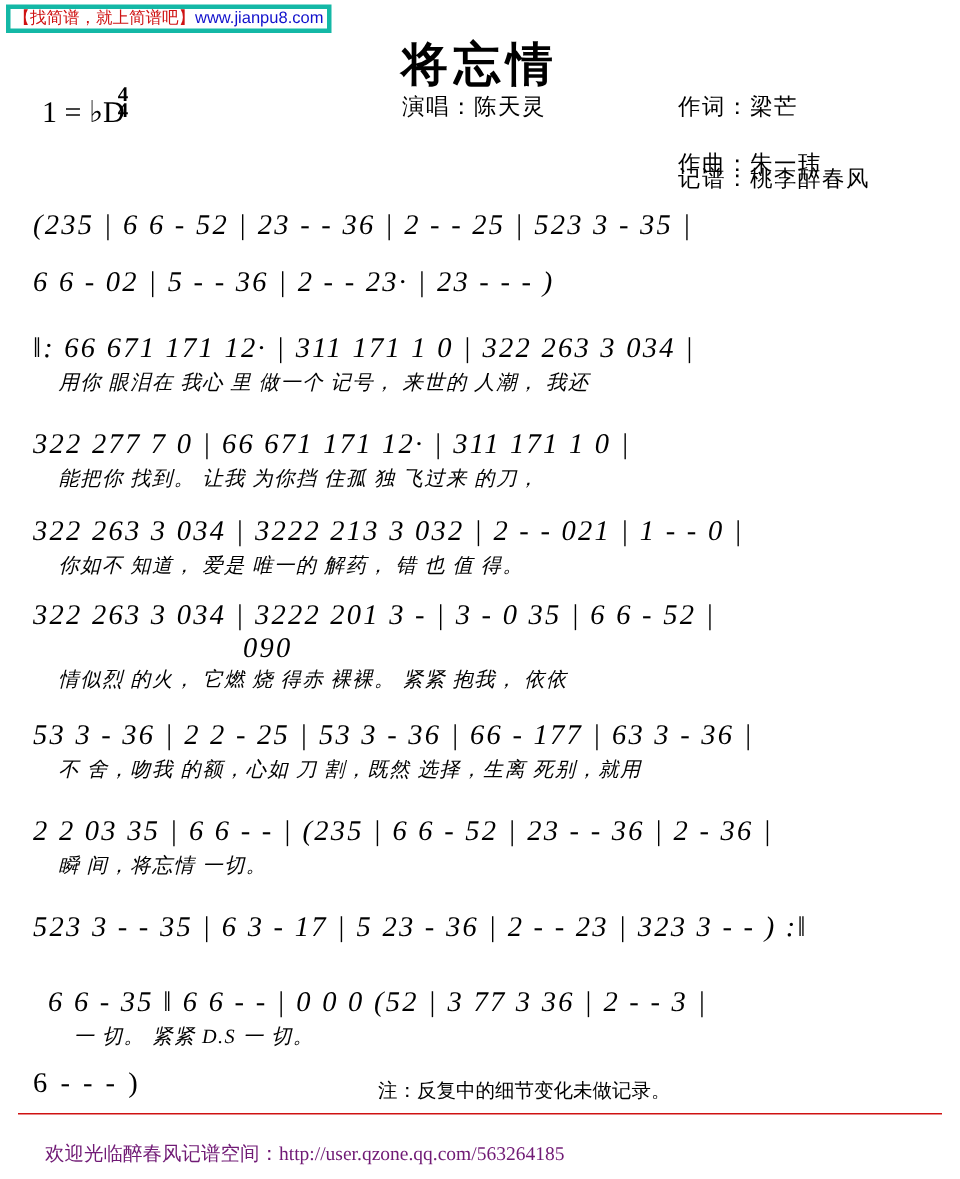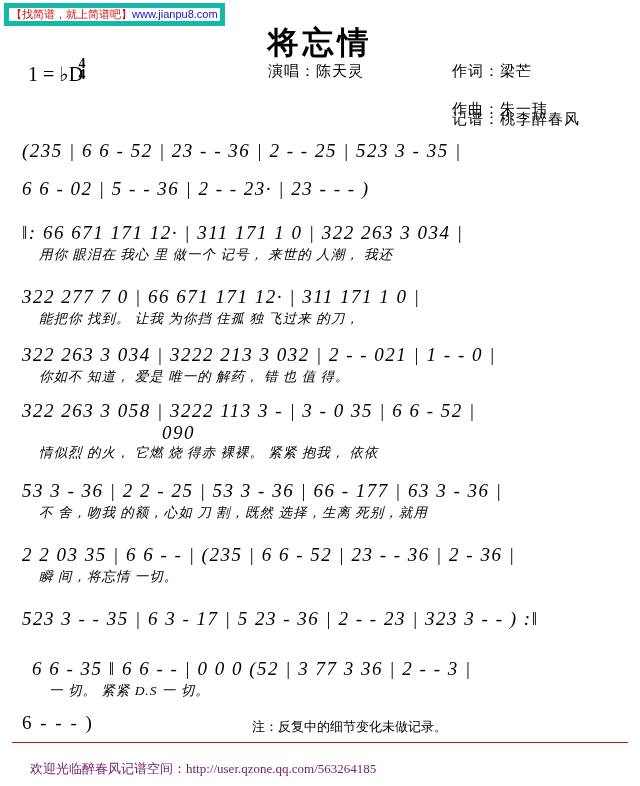--- a/index.html
+++ b/index.html
@@ -24,21 +24,21 @@
   
   .top-banner {
     position: absolute;
     left: 4px;
     top: 3px;
     font-family: "Liberation Sans", sans-serif;
     font-size: 11px;
     color: #cf1212;
     letter-spacing: 0px;
     white-space: nowrap;
-    border: 5px solid #14b8a6;
+    border: 3px solid #14b8a6;
     padding: 0 2px;
     line-height: 13px;
   }
   .top-banner .url { color: #1111cc; }
 
   
   .song-title {
     position: absolute;
     left: 0;
     right: 0;
@@ -188,21 +188,21 @@
     <div class="notes">322 277 7 0 | 66 671 171 12· | 311 171 1 0 |</div>
     <div class="lyrics">能把你   找到。          让我  为你挡     住孤    独      飞过来  的刀，</div>
   </div>
 
   <div class="row" style="top:344px;">
     <div class="notes">322 263 3 034 | 3222 213 3 032 | 2 - - 021 | 1 - - 0 |</div>
     <div class="lyrics">你如不   知道，    爱是  唯一的   解药，   错  也      值  得。</div>
   </div>
 
   <div class="row" style="top:400px;">
-    <div class="notes">322 263 3 058 | 3222 113 3 - | 3 - 0 35 | 6 6 - 52 |</div>
+    <div class="notes">322 263 3 034 | 3222 201 3 - | 3 - 0 35 | 6 6 - 52 |</div>
     <div class="sub-notes" style="left:140px; top:22px;">090</div>
     <div class="lyrics" style="top:44px;">情似烈   的火，    它燃   烧 得赤   裸裸。             紧紧    抱我，    依依</div>
   </div>
 
   <div class="row" style="top:480px;">
     <div class="notes">53 3 - 36 | 2 2 - 25 | 53 3 - 36 | 66 - 177 | 63 3 - 36 |</div>
     <div class="lyrics">不 舍，吻我  的额，心如 刀 割，既然  选择，生离  死别，就用</div>
   </div>
 
   <div class="row" style="top:544px;">

